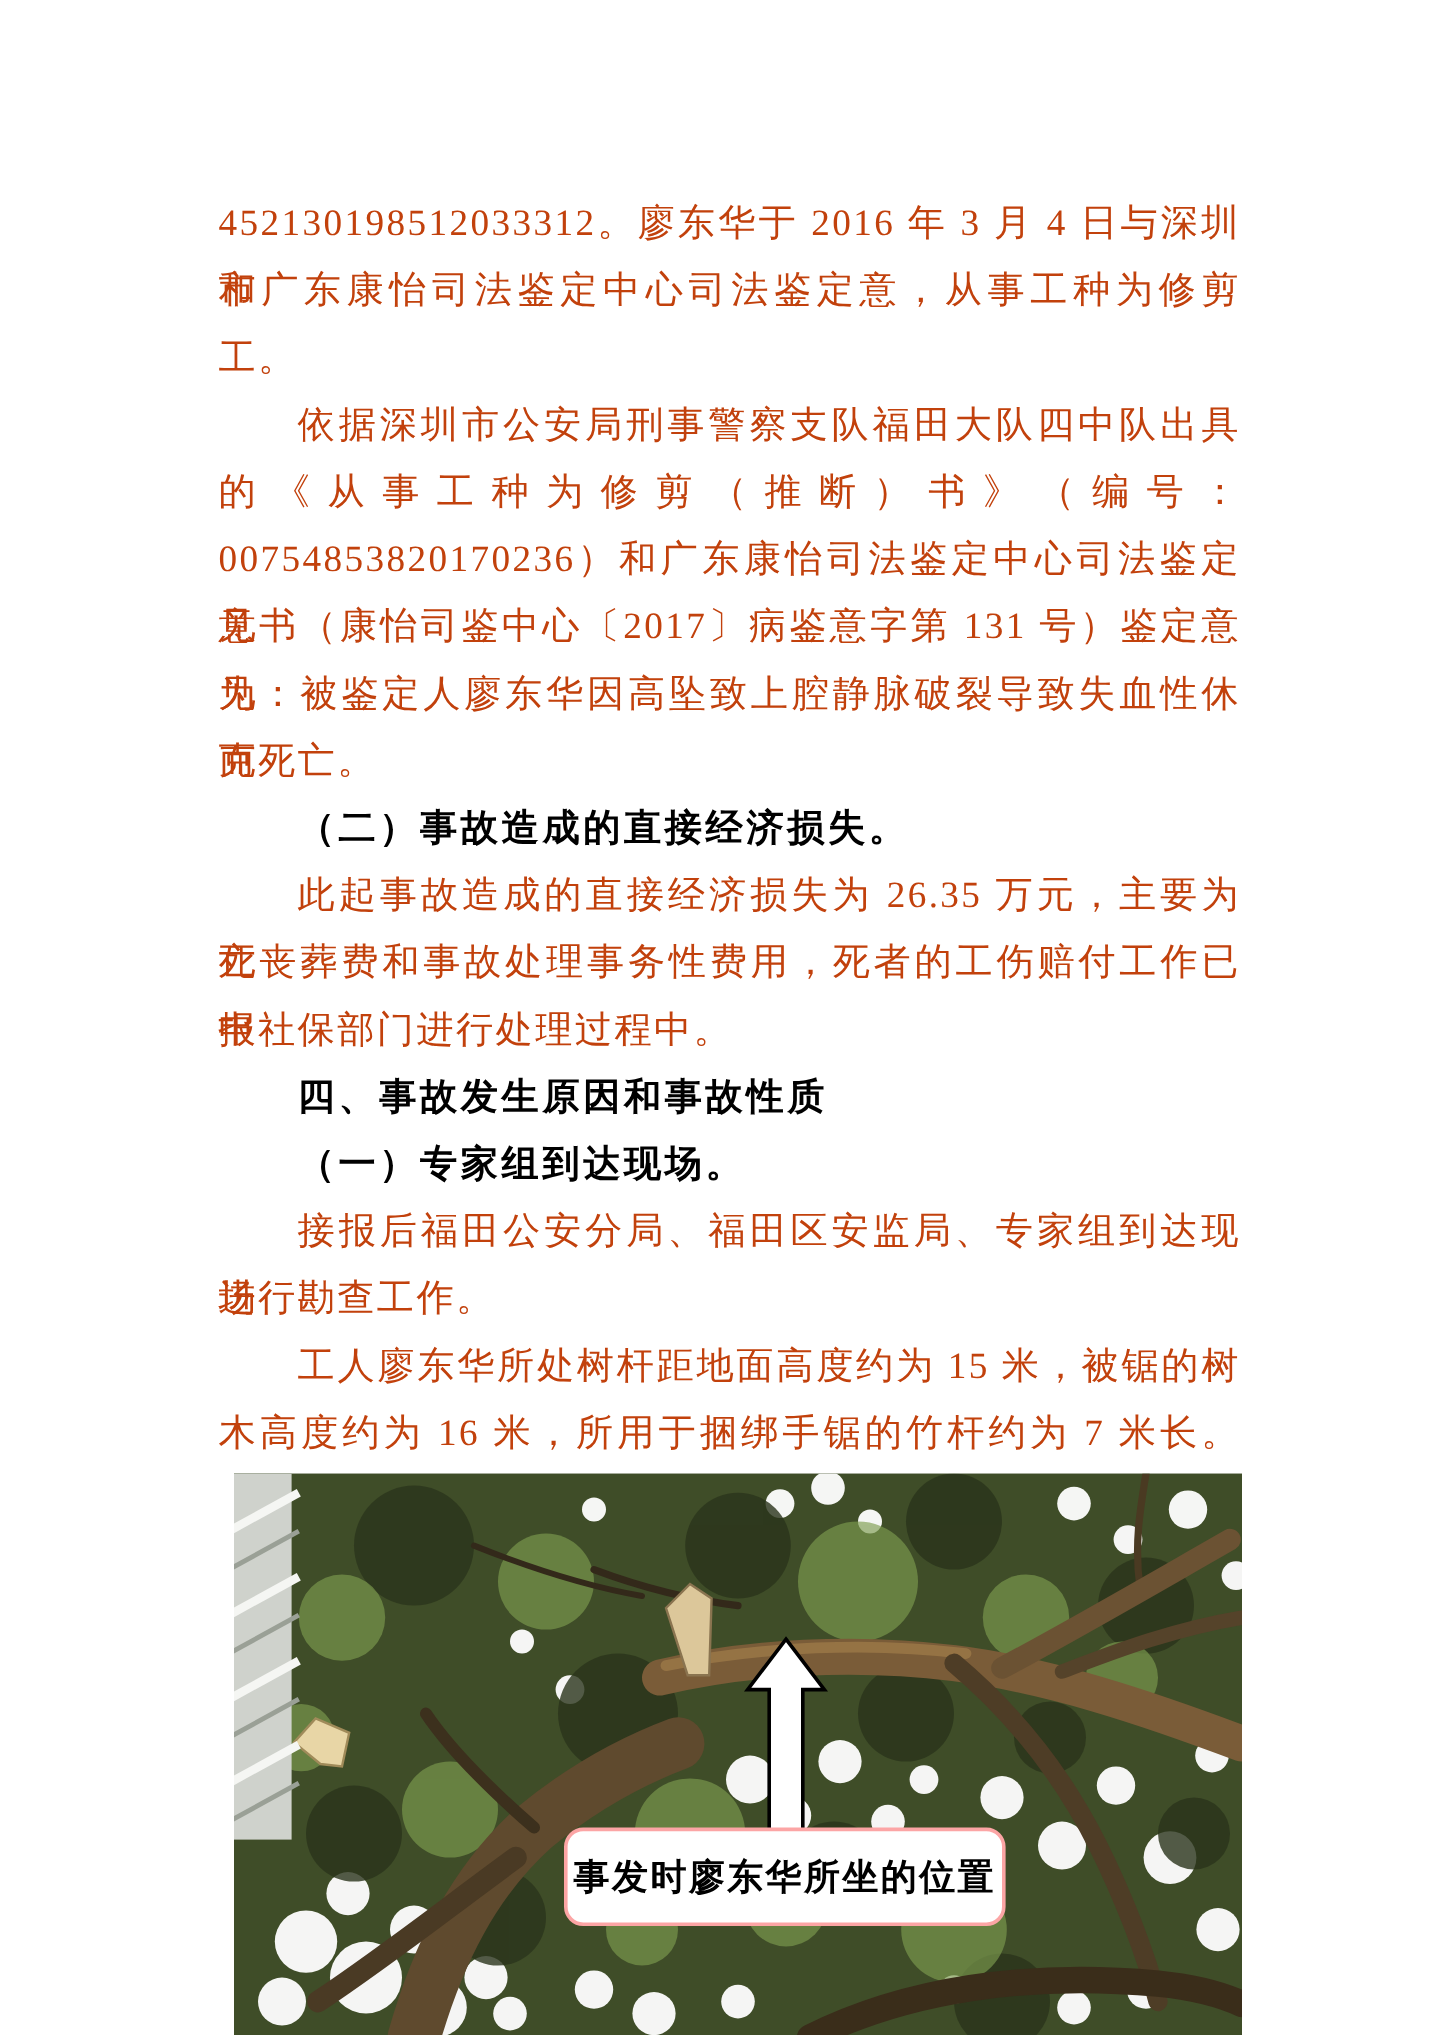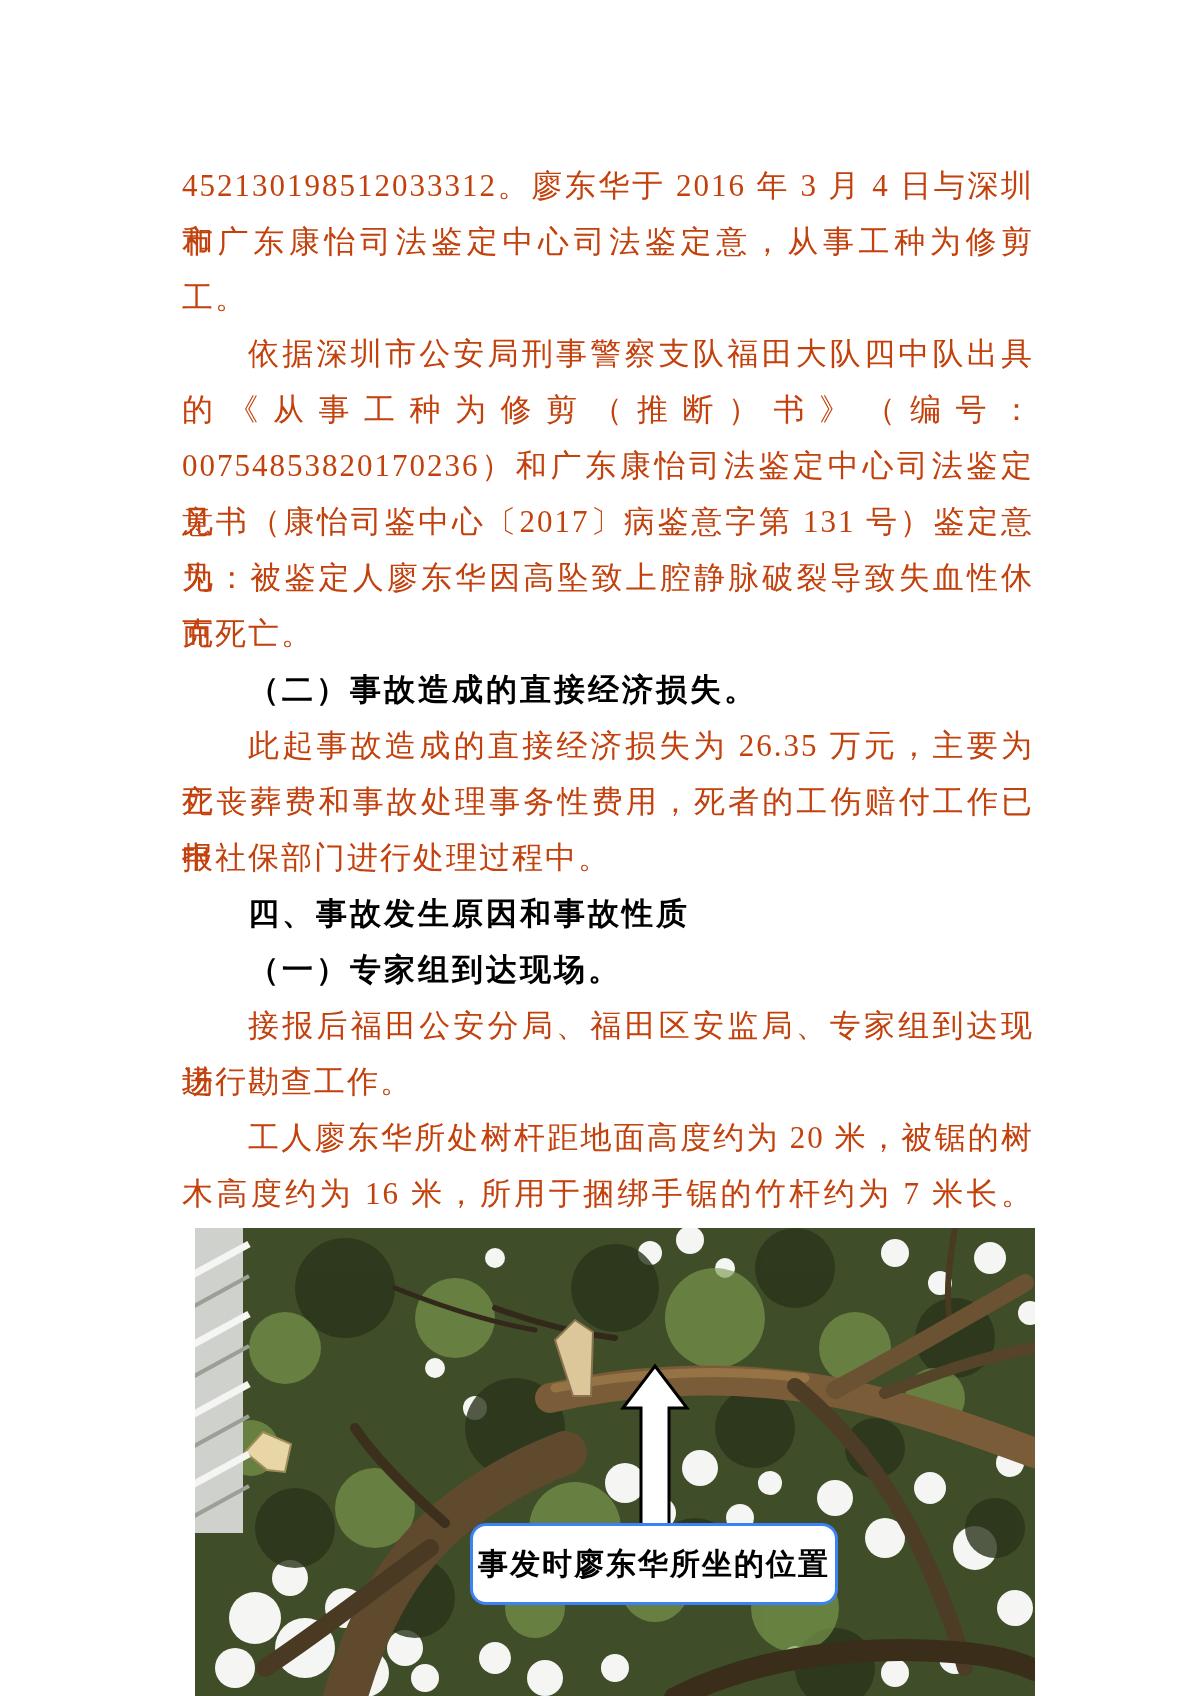--- a/index.html
+++ b/index.html
@@ -20,21 +20,21 @@
     font-family:"Liberation Sans","DejaVu Sans",sans-serif;
     letter-spacing:3px;color:#000;
   }
   .photo{
     position:absolute;left:195px;top:1228px;width:840px;height:468px;
     overflow:hidden;background:#3f4d28;
   }
   .photo svg{display:block;}
   .callout{
     position:absolute;left:275px;top:295px;width:368px;height:82px;
-    background:#ffffff;border:3px solid #3b82f6;border-radius:16px;
+    background:#ffffff;border:3px solid #fca5a5;border-radius:16px;
     box-sizing:border-box;display:flex;align-items:center;justify-content:center;
     font-size:30px;font-weight:bold;letter-spacing:2px;
     font-family:"Liberation Serif","DejaVu Serif",serif;
     z-index:3;
   }
 </style>
 </head>
 <body>
 
 <div class="page">
@@ -50,21 +50,21 @@
     <div class="line just">为：被鉴定人廖东华因高坠致上腔静脉破裂导致失血性休克</div>
     <div class="line">而死亡。</div>
     <div class="line h indent">（二）事故造成的直接经济损失。</div>
     <div class="line just indent">此起事故造成的直接经济损失为 26.35 万元，主要为死</div>
     <div class="line just">亡丧葬费和事故处理事务性费用，死者的工伤赔付工作已申</div>
     <div class="line">报社保部门进行处理过程中。</div>
     <div class="line h indent">四、事故发生原因和事故性质</div>
     <div class="line h indent">（一）专家组到达现场。</div>
     <div class="line just indent">接报后福田公安分局、福田区安监局、专家组到达现场</div>
     <div class="line">进行勘查工作。</div>
-    <div class="line just indent">工人廖东华所处树杆距地面高度约为 20 米，被锯的树</div>
+    <div class="line just indent">工人廖东华所处树杆距地面高度约为 15 米，被锯的树</div>
     <div class="line just">木高度约为 16 米，所用于捆绑手锯的竹杆约为 7 米长。</div>
   </div>
 
   <figure class="photo" style="margin:0">
     <svg width="840" height="468" viewBox="0 0 840 468">
 
       <rect x="0" y="0" width="840" height="468" fill="#3f4d28"></rect>
 
       <g fill="#ffffff" opacity="0.95">
         <circle cx="60" cy="390" r="26"></circle>

